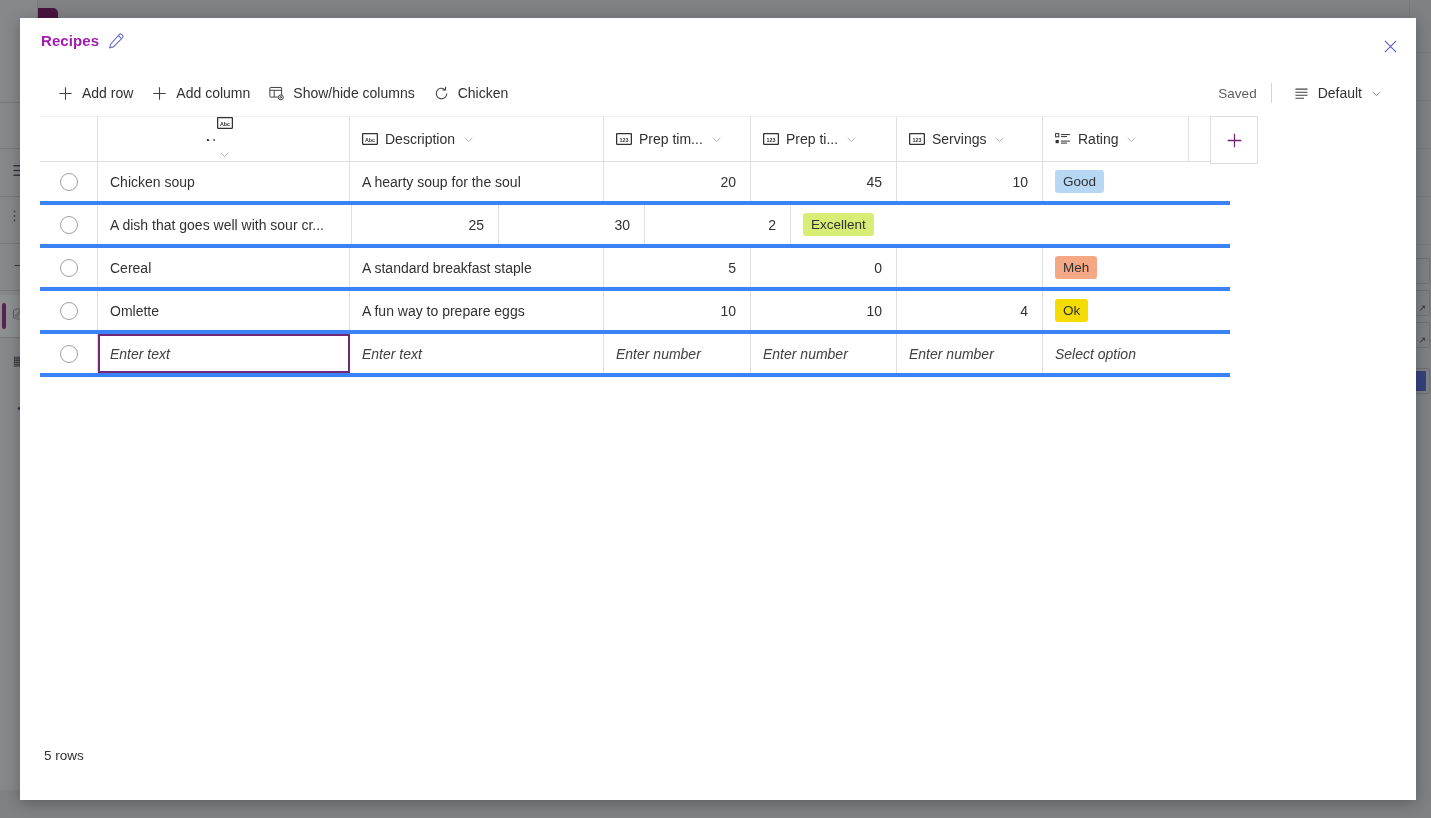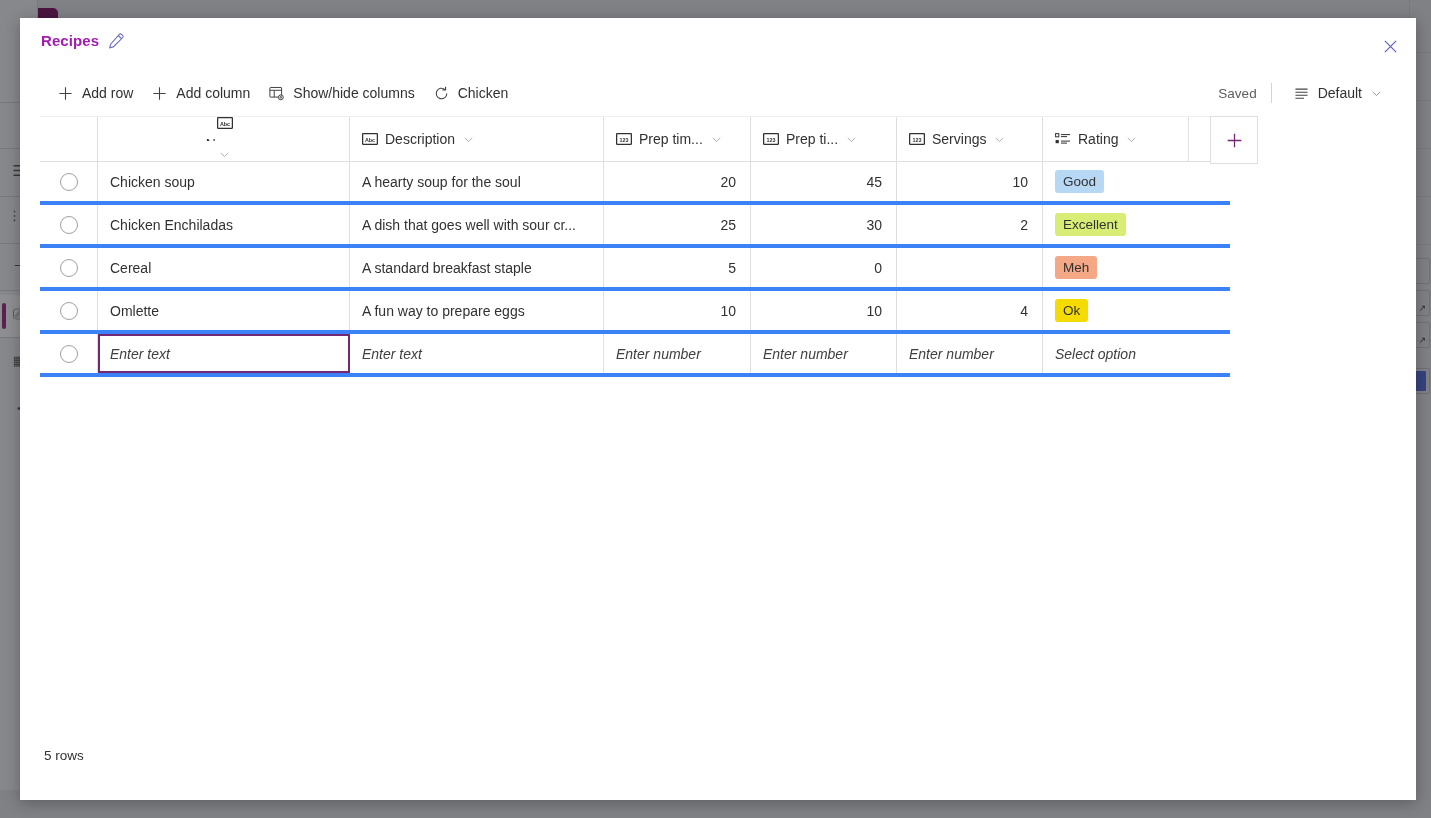--- a/index.html
+++ b/index.html
@@ -420,23 +420,20 @@
             <span class="txt">10</span>
           </div>
           <div class="gcell selcol" style="width: 146px;">
             <span class="badge" style="background: rgb(183, 216, 245);">Good</span>
           </div>
         </div>
         <div class="grow">
           <div class="rowsel">
             <span class="radio"></span>
           </div>
-          <div class="gcell" style="width: 252px;">
-            <span class="txt">Chicken Enchiladas</span>
-          </div>
           <div class="gcell" style="width: 254px;">
             <span class="txt">A dish that goes well with sour cr...</span>
           </div>
           <div class="gcell num" style="width: 147px;">
             <span class="txt">25</span>
           </div>
           <div class="gcell num" style="width: 146px;">
             <span class="txt">30</span>
           </div>
           <div class="gcell num" style="width: 146px;">

